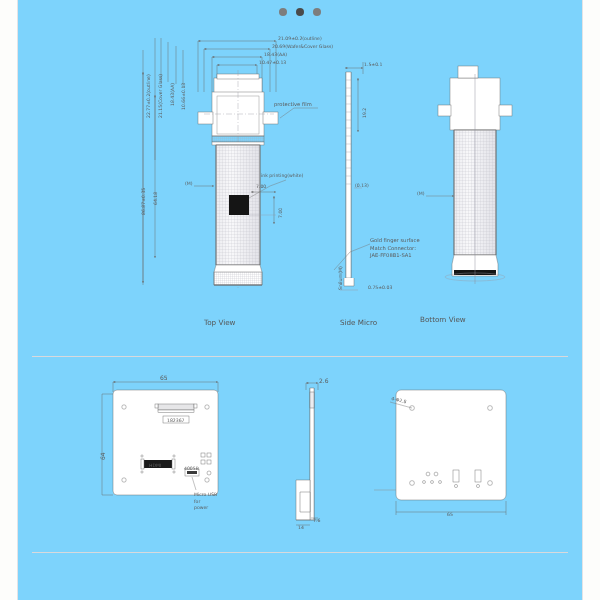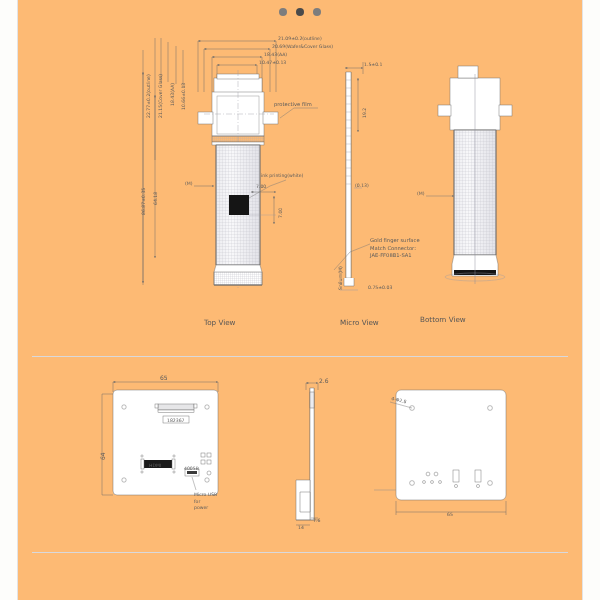--- a/index.html
+++ b/index.html
@@ -12,21 +12,21 @@
     height: 600px;
     font-family: "Liberation Sans", sans-serif;
     overflow: hidden;
     position: relative;
   }
   #page {
     position: absolute;
     left: 0; top: 0;
     width: 600px;
     height: 600px;
-    background: #fdba74;
+    background: #7dd3fc;
   }
   
   .gutter {
     position: absolute;
     top: 0;
     width: 18px;
     height: 600px;
     background: #fdfdfb;
     border-right: 1px solid #e3e3e5;
     box-sizing: border-box;
@@ -264,21 +264,21 @@
     <div class="lbl tiny" style="left:350px; top:285px;">0.75±0.03</div>
     <div class="lbl tiny rot" style="left:320px; top:290px;">Sn8um(M)</div>
 
     <div class="lbl xs note" style="left:352px; top:237px;">
       <div>Gold finger surface</div>
       <div>Match Connector:</div>
       <div>JAE-FF08B1-SA1</div>
     </div>
 
     <div class="lbl viewlabel" style="left:186px; top:318px;">Top View</div>
-    <div class="lbl viewlabel" style="left:322px; top:318px;">Micro View</div>
+    <div class="lbl viewlabel" style="left:322px; top:318px;">Side Micro</div>
     <div class="lbl viewlabel" style="left:402px; top:315px;">Bottom View</div>
 
     <div class="divider" style="top:356px;"></div>
     <div class="divider" style="top:552px;"></div>
 
     <svg class="draw" width="564" height="200" viewBox="0 0 564 200" style="top:370px;">
       <g stroke="#6a6a6a" fill="none" stroke-width="0.45">
 
         <rect x="95" y="20" width="105" height="105" rx="4" fill="#ffffff"></rect>
 

